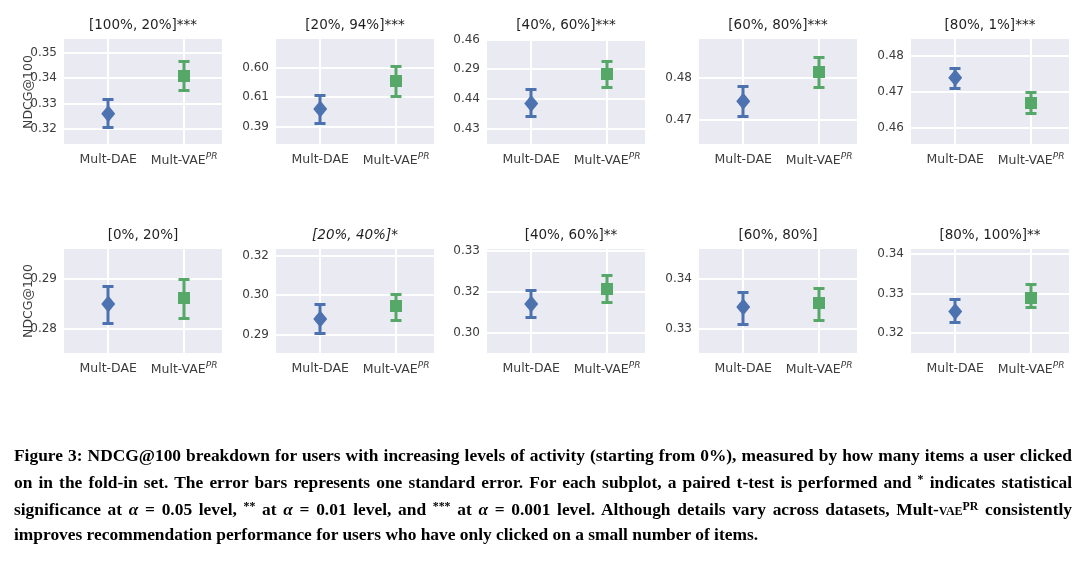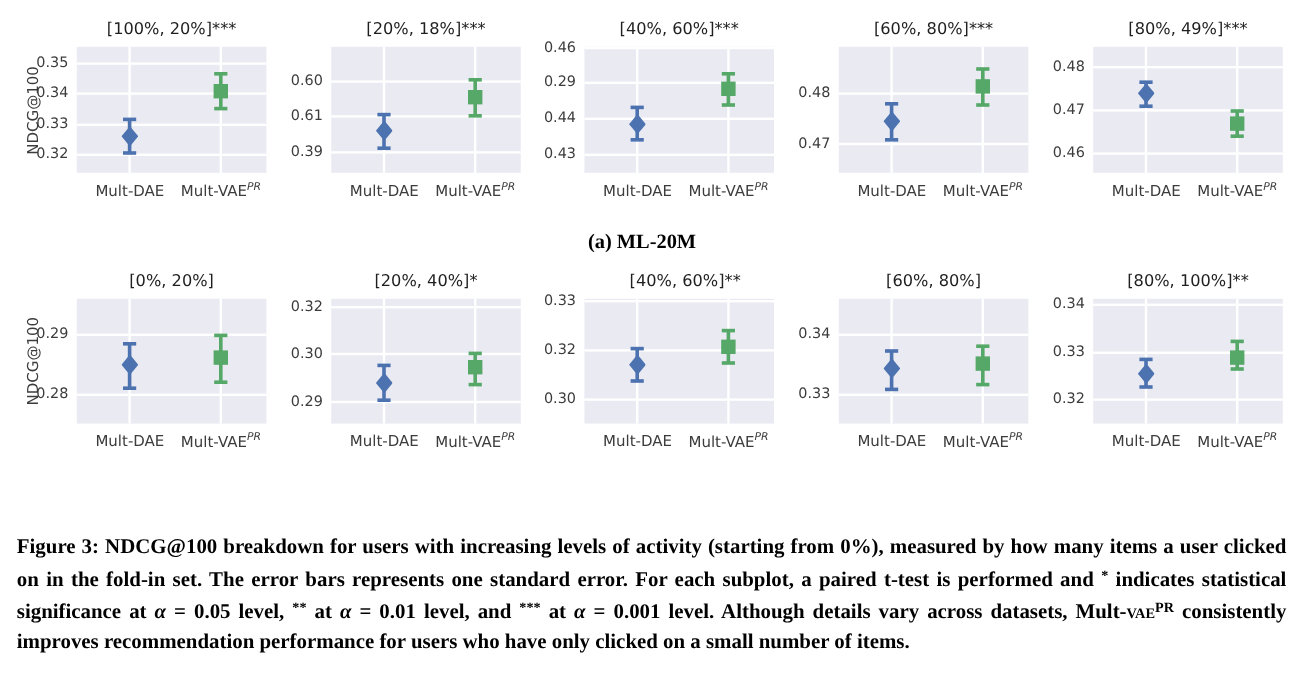--- a/index.html
+++ b/index.html
@@ -52,21 +52,21 @@
         <div class="err-cap" style="left: 120.08px; top: 49.8614px; background: rgb(85, 168, 104);"></div>
         <div class="marker-square" style="left: 120.08px; top: 36.6867px; background: rgb(85, 168, 104);"></div>
       </div>
       <div class="ytick" style="width: 40px; left: 17px; top: 120.819px;">0.32</div>
       <div class="ytick" style="width: 40px; left: 17px; top: 95.5181px;">0.33</div>
       <div class="ytick" style="width: 40px; left: 17px; top: 70.2169px;">0.34</div>
       <div class="ytick" style="width: 40px; left: 17px; top: 44.9157px;">0.35</div>
       <div class="xtick" style="left: 108.24px; top: 151px;"><span>Mult-DAE</span></div>
       <div class="xtick" style="left: 184.08px; top: 151px;"><span>Mult-VAE</span><span class="sup">PR</span></div>
       <div class="ylab" style="left: 27px; top: 91.5px;">NDCG@100</div>
-      <div class="panel-title" style="left: 276px; top: 16px; width: 158px;">[20%, 18%]***</div>
+      <div class="panel-title" style="left: 276px; top: 16px; width: 158px;">[20%, 94%]***</div>
       <div class="plot-area" style="left: 276px; top: 39px; width: 158px; height: 105px; background: rgb(234, 234, 242);">
         <div class="gridline-v" style="left: 43.24px; background: rgb(255, 255, 255);"></div>
         <div class="gridline-v" style="left: 119.08px; background: rgb(255, 255, 255);"></div>
         <div class="gridline-h" style="top: 86.5983px; background: rgb(255, 255, 255);"></div>
         <div class="gridline-h" style="top: 57.1039px; background: rgb(255, 255, 255);"></div>
         <div class="gridline-h" style="top: 27.6096px; background: rgb(255, 255, 255);"></div>
         <div class="err-line" style="left: 44.24px; top: 56.6292px; height: 28.0197px; background: rgb(76, 114, 176);"></div>
         <div class="err-cap" style="left: 44.24px; top: 55.1292px; background: rgb(76, 114, 176);"></div>
         <div class="err-cap" style="left: 44.24px; top: 83.1489px; background: rgb(76, 114, 176);"></div>
         <div class="marker-diamond" style="left: 44.24px; top: 69.9017px; background: rgb(76, 114, 176);"></div>
@@ -115,21 +115,21 @@
         <div class="marker-diamond" style="left: 44.24px; top: 62.1429px; background: rgb(76, 114, 176);"></div>
         <div class="err-line" style="left: 120.08px; top: 18.8571px; height: 30px; background: rgb(85, 168, 104);"></div>
         <div class="err-cap" style="left: 120.08px; top: 17.3571px; background: rgb(85, 168, 104);"></div>
         <div class="err-cap" style="left: 120.08px; top: 47.3571px; background: rgb(85, 168, 104);"></div>
         <div class="marker-square" style="left: 120.08px; top: 33.4286px; background: rgb(85, 168, 104);"></div>
       </div>
       <div class="ytick" style="width: 40px; left: 652px; top: 112.429px;">0.47</div>
       <div class="ytick" style="width: 40px; left: 652px; top: 69.5714px;">0.48</div>
       <div class="xtick" style="left: 743.24px; top: 151px;"><span>Mult-DAE</span></div>
       <div class="xtick" style="left: 819.08px; top: 151px;"><span>Mult-VAE</span><span class="sup">PR</span></div>
-      <div class="panel-title" style="left: 911px; top: 16px; width: 158px;">[80%, 49%]***</div>
+      <div class="panel-title" style="left: 911px; top: 16px; width: 158px;">[80%, 1%]***</div>
       <div class="plot-area" style="left: 911px; top: 39px; width: 158px; height: 105px; background: rgb(234, 234, 242);">
         <div class="gridline-v" style="left: 43.24px; background: rgb(255, 255, 255);"></div>
         <div class="gridline-v" style="left: 119.08px; background: rgb(255, 255, 255);"></div>
         <div class="gridline-h" style="top: 87.6271px; background: rgb(255, 255, 255);"></div>
         <div class="gridline-h" style="top: 52.0339px; background: rgb(255, 255, 255);"></div>
         <div class="gridline-h" style="top: 16.4407px; background: rgb(255, 255, 255);"></div>
         <div class="err-line" style="left: 44.24px; top: 29.8983px; height: 19.5763px; background: rgb(76, 114, 176);"></div>
         <div class="err-cap" style="left: 44.24px; top: 28.3983px; background: rgb(76, 114, 176);"></div>
         <div class="err-cap" style="left: 44.24px; top: 47.9746px; background: rgb(76, 114, 176);"></div>
         <div class="marker-diamond" style="left: 44.24px; top: 38.7966px; background: rgb(76, 114, 176);"></div>
@@ -156,21 +156,21 @@
         <div class="err-line" style="left: 120.08px; top: 30px; height: 39px; background: rgb(85, 168, 104);"></div>
         <div class="err-cap" style="left: 120.08px; top: 28.5px; background: rgb(85, 168, 104);"></div>
         <div class="err-cap" style="left: 120.08px; top: 67.5px; background: rgb(85, 168, 104);"></div>
         <div class="marker-square" style="left: 120.08px; top: 49px; background: rgb(85, 168, 104);"></div>
       </div>
       <div class="ytick" style="width: 40px; left: 17px; top: 321px;">0.28</div>
       <div class="ytick" style="width: 40px; left: 17px; top: 271px;">0.29</div>
       <div class="xtick" style="left: 108.24px; top: 360px;"><span>Mult-DAE</span></div>
       <div class="xtick" style="left: 184.08px; top: 360px;"><span>Mult-VAE</span><span class="sup">PR</span></div>
       <div class="ylab" style="left: 27px; top: 301px;">NDCG@100</div>
-      <div class="panel-title" style="left: 276px; top: 226px; width: 158px;">[20%, 40%]*</div>
+      <div class="panel-title" style="left: 276px; top: 226px; width: 158px; font-style: italic;">[20%, 40%]*</div>
       <div class="plot-area" style="left: 276px; top: 249px; width: 158px; height: 104px; background: rgb(234, 234, 242);">
         <div class="gridline-v" style="left: 43.24px; background: rgb(255, 255, 255);"></div>
         <div class="gridline-v" style="left: 119.08px; background: rgb(255, 255, 255);"></div>
         <div class="gridline-h" style="top: 84.6162px; background: rgb(255, 255, 255);"></div>
         <div class="gridline-h" style="top: 45.2222px; background: rgb(255, 255, 255);"></div>
         <div class="gridline-h" style="top: 5.82828px; background: rgb(255, 255, 255);"></div>
         <div class="err-line" style="left: 44.24px; top: 55.9394px; height: 28.6263px; background: rgb(76, 114, 176);"></div>
         <div class="err-cap" style="left: 44.24px; top: 54.4394px; background: rgb(76, 114, 176);"></div>
         <div class="err-cap" style="left: 44.24px; top: 83.0657px; background: rgb(76, 114, 176);"></div>
         <div class="marker-diamond" style="left: 44.24px; top: 70.1212px; background: rgb(76, 114, 176);"></div>
@@ -239,15 +239,14 @@
         <div class="err-cap" style="left: 120.08px; top: 34.0894px; background: rgb(85, 168, 104);"></div>
         <div class="err-cap" style="left: 120.08px; top: 57.0247px; background: rgb(85, 168, 104);"></div>
         <div class="marker-square" style="left: 120.08px; top: 48.6388px; background: rgb(85, 168, 104);"></div>
       </div>
       <div class="ytick" style="width: 40px; left: 864px; top: 325.228px;">0.32</div>
       <div class="ytick" style="width: 40px; left: 864px; top: 285.684px;">0.33</div>
       <div class="ytick" style="width: 40px; left: 864px; top: 246.141px;">0.34</div>
       <div class="xtick" style="left: 955.24px; top: 360px;"><span>Mult-DAE</span></div>
       <div class="xtick" style="left: 1031.08px; top: 360px;"><span>Mult-VAE</span><span class="sup">PR</span></div>
     </div>
-  <div class="subcap" id="subcap-a" style="top:192px;">(a) ML-20M</div>
   <div id="caption"><span>Figure 3: NDCG@100 breakdown for users with increasing levels of activity (starting from 0%), measured by how many items a user clicked on in the fold-in set. The error bars represents one standard error. For each subplot, a paired t-test is performed and </span><span class="sup">*</span><span> indicates statistical significance at </span><span class="it">α</span><span> = 0.05 level, </span><span class="sup">**</span><span> at </span><span class="it">α</span><span> = 0.01 level, and </span><span class="sup">***</span><span> at </span><span class="it">α</span><span> = 0.001 level. Although details vary across datasets, Mult-</span><span class="sc">vae</span><span class="sup">PR</span><span> consistently improves recommendation performance for users who have only clicked on a small number of items.</span></div>
 </div>
 
 </body></html>

